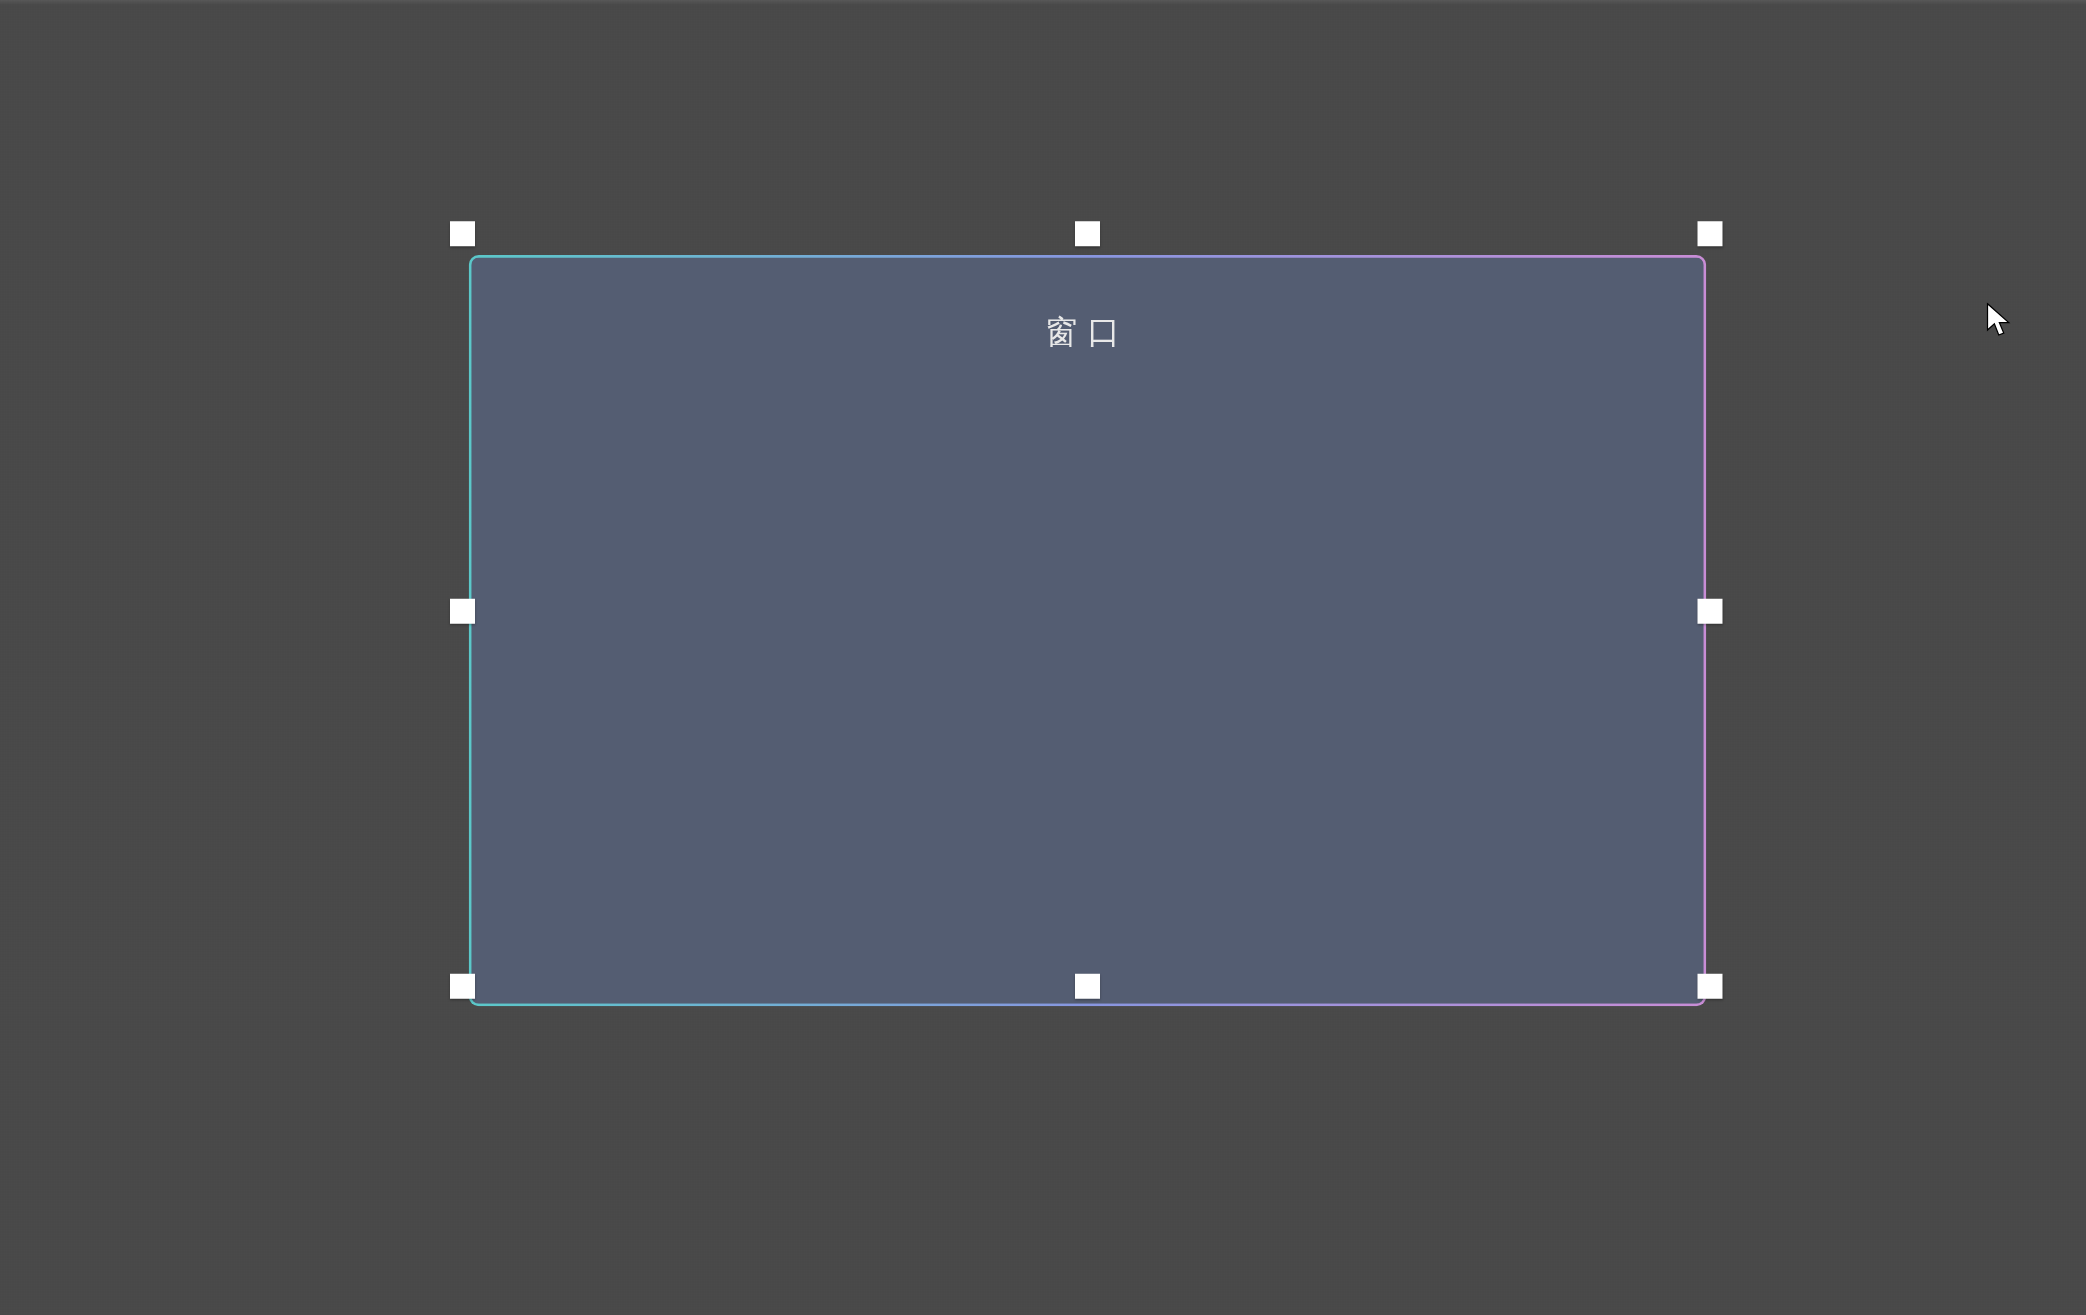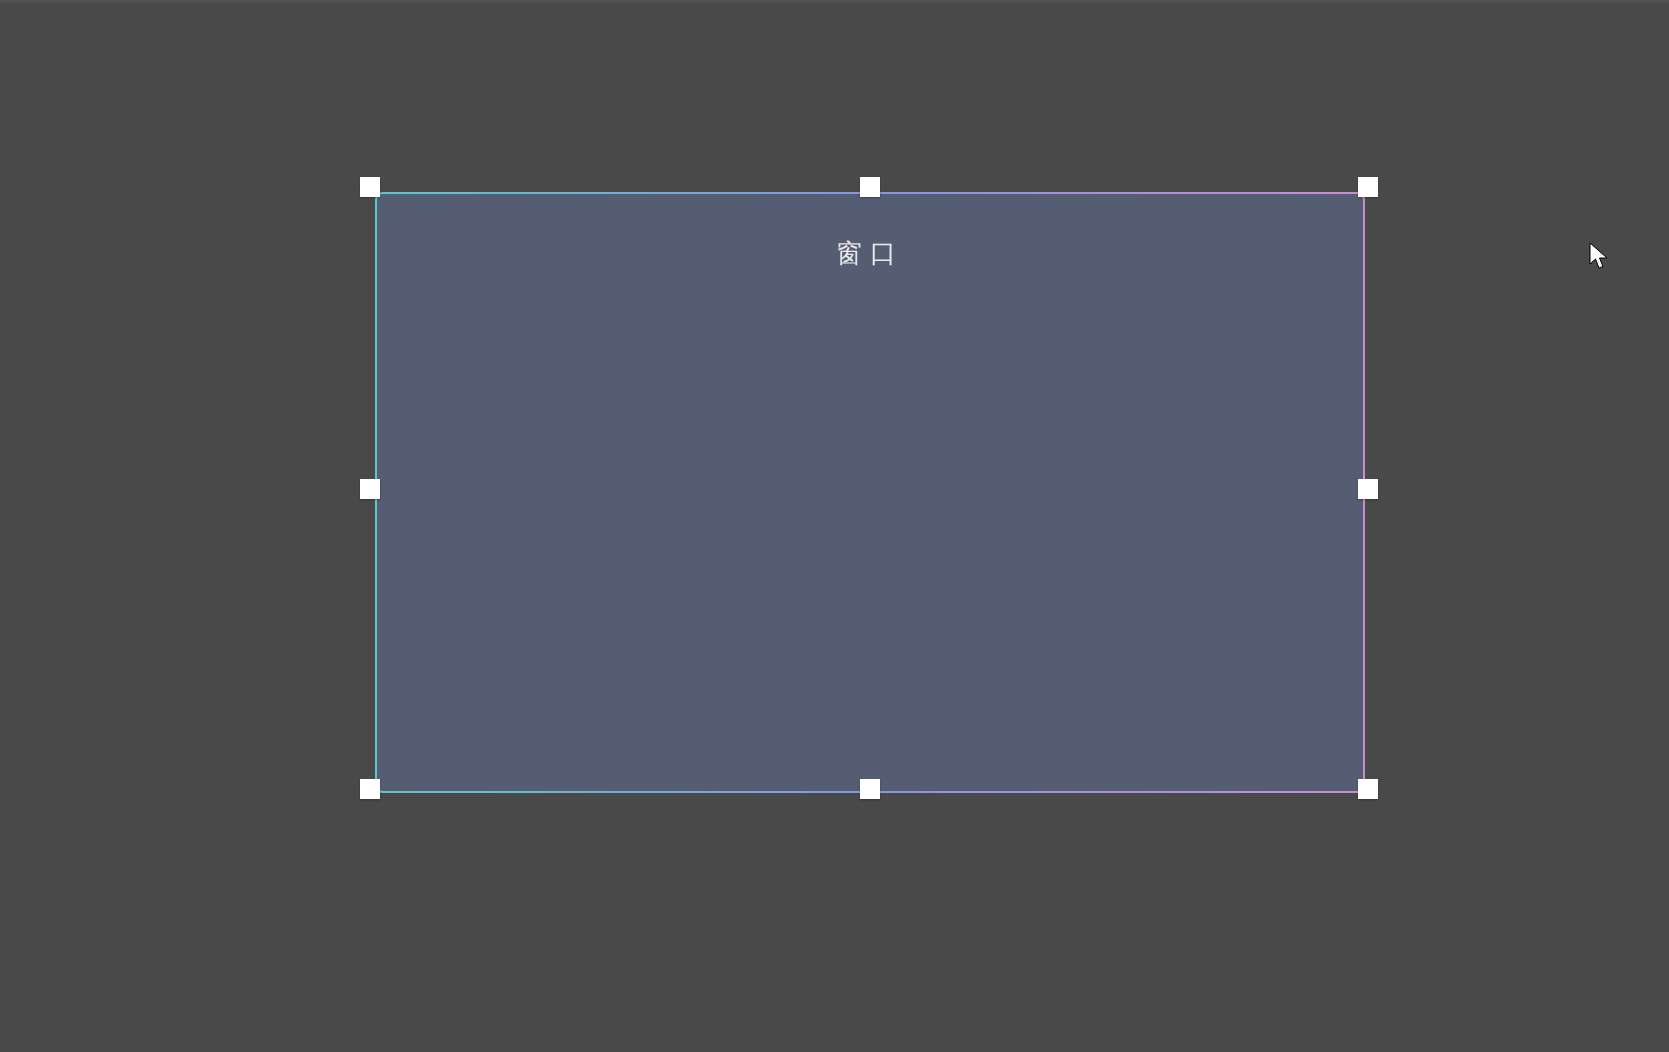--- a/index.html
+++ b/index.html
@@ -25,21 +25,21 @@
       top: 0;
       left: 0;
       right: 0;
       height: 4px;
       background: linear-gradient(180deg, rgba(255,255,255,0.08), transparent);
     }
     
     .panel {
       position: absolute;
       left: 375px;
-      top: 192px;
+      top: 204px;
       width: 990px;
       height: 601px;
       background-color: #545d72;
       border-radius: 8px;
       border: 2px solid transparent;
       background-image: 
         linear-gradient(#545d72, #545d72),
         linear-gradient(90deg, #5bc8c9 0%, #8896e0 50%, #c98dd6 100%);
       background-origin: border-box;
       background-clip: padding-box, border-box;

